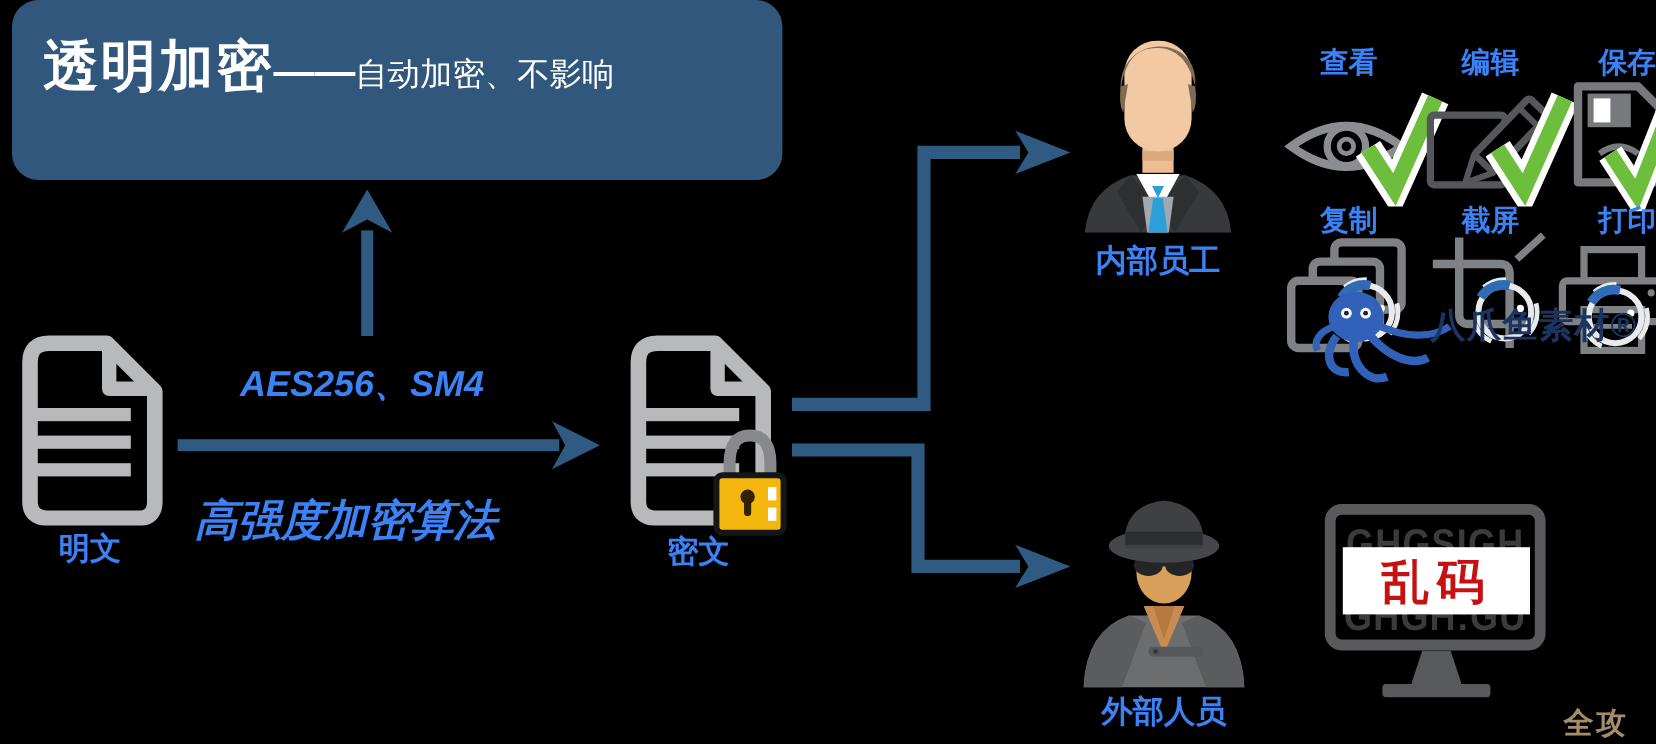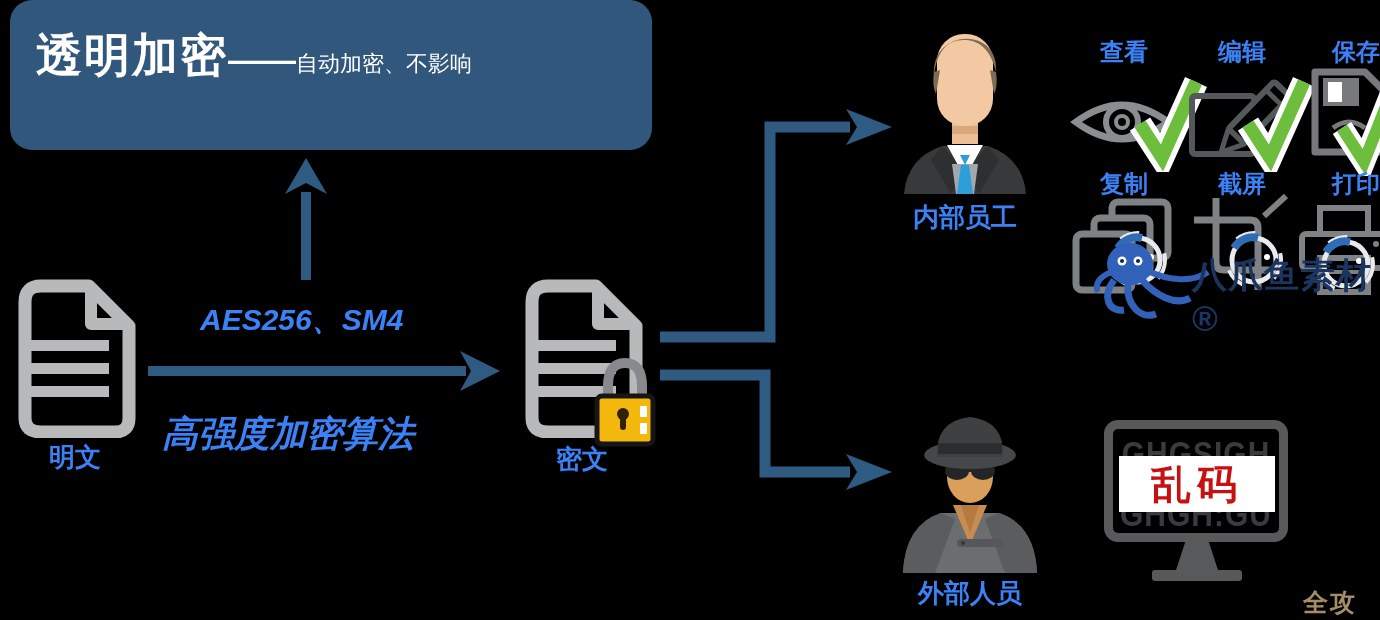--- a/index.html
+++ b/index.html
@@ -5,21 +5,21 @@
   html,body{margin:0;padding:0;background:#000;}
   #canvas{position:relative;width:1380px;height:620px;background:#000;overflow:hidden;
           font-family:"Liberation Sans", sans-serif;}
   .abs{position:absolute;}
 
   
   .banner{left:10px;top:0;width:642px;height:150px;background:#32577C;border-radius:22px;
           color:#fff;padding:22px 26px;box-sizing:border-box;line-height:1.45;}
   .banner .t-bold{font-size:46px;font-weight:bold;letter-spacing:2px;text-align:center;}
   .banner .t-dash{font-size:34px;font-weight:bold;}
-  .banner .t-rest{font-size:22px;font-weight:500;}
+  .banner .t-rest{font-size:27px;font-weight:500;}
   .banner .line2{font-size:33px;font-weight:500;margin-top:8px;letter-spacing:1px;}
 
   
   .ink{color:#3b82f6;}
 
   .doc-label{width:140px;text-align:center;font-size:26px;font-weight:bold;}
   .person-label{width:150px;text-align:center;font-size:26px;font-weight:bold;}
   .algo-label{font-size:30px;font-weight:bold;font-style:italic;}
 
   .shaft-h{background:#2F5A82;height:10px;}
@@ -31,21 +31,21 @@
   .monitor{left:1104px;top:420px;width:166px;height:104px;border:9px solid #58595B;border-radius:14px;}
   .garbled{width:100%;text-align:center;color:#3A3B3D;font-weight:bold;font-size:30px;
            letter-spacing:1px;transform:scaleY(1.15);transform-origin:top;}
   .whiteband{left:1119px;top:456px;width:156px;height:56px;background:#fff;
              display:flex;align-items:center;justify-content:center;}
   .err-text{color:#C51111;font-size:40px;font-weight:bold;letter-spacing:6px;}
   .stand-neck{left:1176px;top:542px;width:42px;height:28px;background:#58595B;
               clip-path:polygon(22% 0,78% 0,100% 100%,0 100%);}
   .stand-base{left:1152px;top:570px;width:90px;height:11px;background:#58595B;border-radius:3px;}
 
-  .octo-text{color:#1B3560;font-size:35px;font-weight:bold;letter-spacing:1px;}
+  .octo-text{color:#1B3560;font-size:29px;font-weight:bold;letter-spacing:1px;}
   .site-mark{color:#A38E69;font-size:25px;font-weight:bold;letter-spacing:2px;}
 </style>
 </head>
 <body>
 
 <div id="canvas">
 
   <div class="abs banner">
     <span class="t-bold">透明加密</span><span class="t-dash">——</span><span class="t-rest">自动加密、不影响</span>
   </div>

